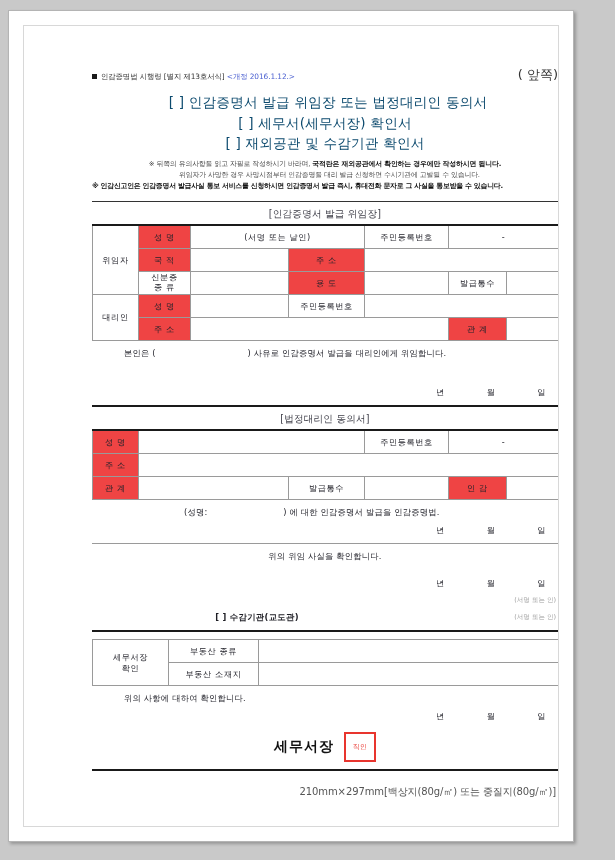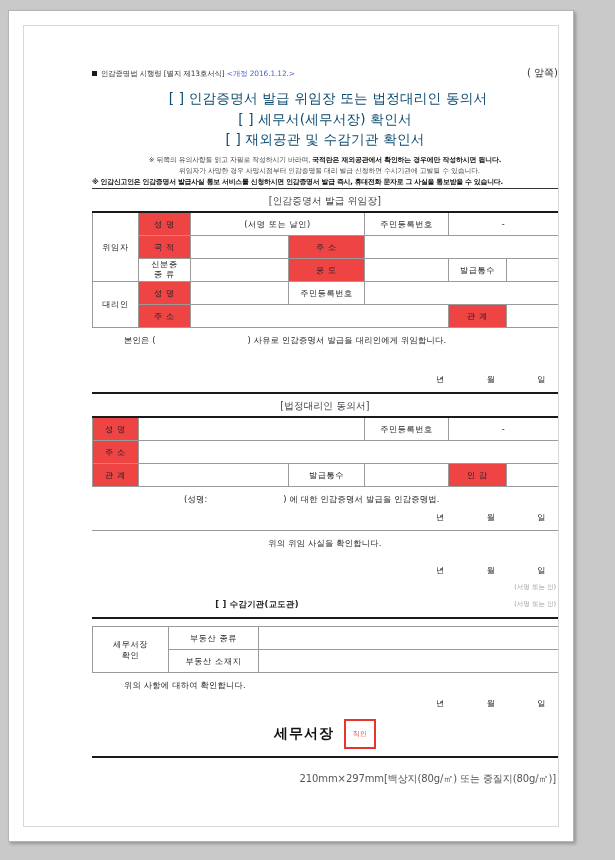--- a/index.html
+++ b/index.html
@@ -55,21 +55,21 @@
   }
   .hdr-left { white-space: nowrap; letter-spacing: -0.1px; }
   .bullet-sq {
     display: inline-block;
     width: 5px; height: 5px;
     background: #1a1a1a;
     margin-right: 4px;
     vertical-align: 0px;
   }
   .rev { color: #4a5fd0; margin-top: 10px; }
-  .hdr-right { font-size: 10px; color: #333; white-space: nowrap; margin-left: 44px; }
+  .hdr-right { font-size: 13px; color: #333; white-space: nowrap; margin-left: 44px; }
 
   
   .titles {
     margin: 8px 0 2px 0;
     text-align: center;
   }
   .title-line {
     font-size: 13.6px;
     font-weight: normal;
     color: #0c4a6e;
@@ -95,21 +95,21 @@
   .note b { color: #111; }
   .note-strong {
     font-size: 6.9px;
     font-weight: bold;
     color: #111;
     letter-spacing: -0.25px;
     line-height: 1.6;
     border-bottom: 1px solid #333;
     display: block;
     white-space: nowrap;
-    padding-bottom: 0;
+    padding-bottom: 9px;
   }
 
   
   .section-cap {
     text-align: center;
     font-size: 9.6px;
     color: #3c3c46;
     margin: 6px 0 3px 0;
     letter-spacing: 0.2px;
   }

